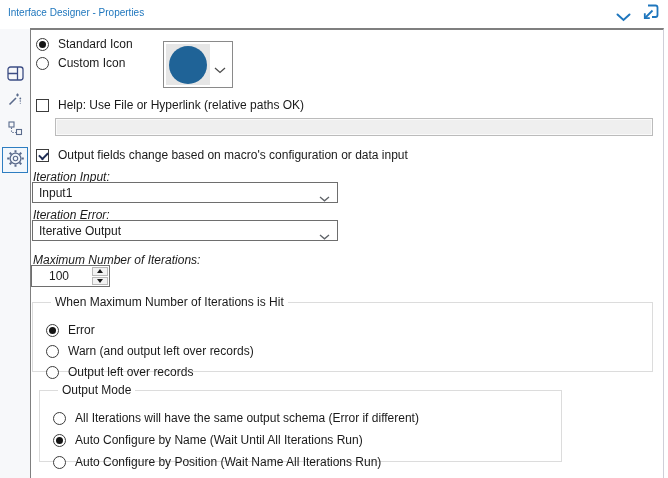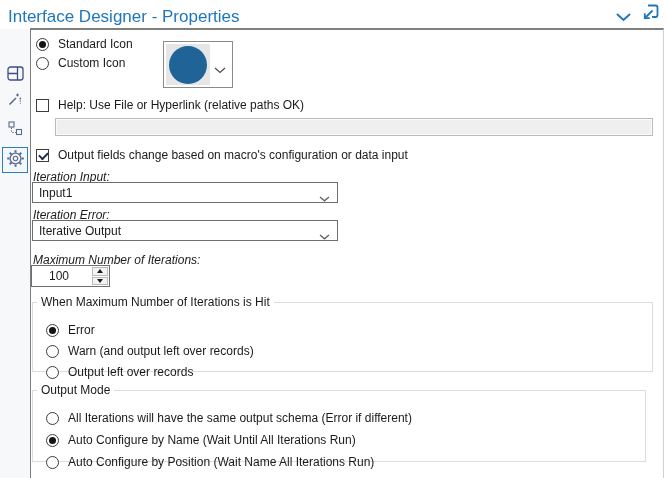--- a/index.html
+++ b/index.html
@@ -3,21 +3,21 @@
 <meta charset="utf-8">
 <style>
   html,body{margin:0;padding:0;}
   body{
     width:668px;height:478px;position:relative;background:#ffffff;
     font-family:"Liberation Sans", sans-serif;font-size:12px;color:#1a1a1a;
     overflow:hidden;
   }
   
   .titlebar{position:absolute;left:0;top:0;width:668px;height:28px;background:#fff;}
-  .title{position:absolute;left:8px;top:7px;color:#1e76bd;font-size:17px;white-space:nowrap;}
+  .title{position:absolute;left:8px;top:7px;color:#1e76bd;font-size:10px;white-space:nowrap;}
   .tb-btn{position:absolute;top:4px;width:22px;height:20px;border:none;background:transparent;
           display:flex;align-items:center;justify-content:center;padding:0;cursor:pointer;}
   .tb-collapse{right:34px;top:7px;}
   .tb-popout{right:6px;top:3px;}
   
   .sidebar{position:absolute;left:0;top:29px;width:30px;height:449px;background:#f7f8fa;}
   .side-btn{position:absolute;left:2px;width:26px;height:26px;border:1px solid transparent;
             background:transparent;display:flex;align-items:center;justify-content:center;padding:0;cursor:pointer;}
   .side-btn.selected{border:1px solid #2d7dc1;background:#f2f7fc;}
   
@@ -49,21 +49,21 @@
   
   .spinner{position:absolute;width:79px;height:22px;border:1px solid #6e6e6e;background:#fff;display:flex;}
   .spin-val{flex:1;border:none;outline:none;background:transparent;font-family:inherit;font-size:12px;
             color:#1a1a1a;padding:0 0 0 17px;width:52px;}
   .spin-btns{width:18px;display:flex;flex-direction:column;padding:1px;gap:1px;}
   .spin-btn{flex:1;border:1px solid #b9b9b9;background:#f3f3f3;display:flex;align-items:center;justify-content:center;padding:0;cursor:pointer;}
   .tri-up{width:0;height:0;border-left:3px solid transparent;border-right:3px solid transparent;border-bottom:4px solid #1a1a1a;}
   .tri-dn{width:0;height:0;border-left:3px solid transparent;border-right:3px solid transparent;border-top:4px solid #1a1a1a;}
   
   fieldset.group{position:absolute;margin:0;padding:0;border:1px solid #dcdcdc;background:transparent;}
-  fieldset.group legend{margin-left:4px;padding:0 4px;font-size:12px;color:#1a1a1a;white-space:nowrap;}
+  fieldset.group legend{margin-left:18px;padding:0 4px;font-size:12px;color:#1a1a1a;white-space:nowrap;}
 </style>
 </head>
 <body>
 
 <div class="titlebar">
   <span class="title">Interface Designer - Properties</span>
   <button class="tb-btn tb-collapse">
     <span>
       <svg width="15" height="9" viewBox="0 0 15 9">
           <path d="M1.5 1.5 L7.5 7 L13.5 1.5" stroke="#1e76bd" stroke-width="2" fill="none" stroke-linecap="round"></path>
@@ -198,21 +198,21 @@
     <div class="row" style="left:13px;top:35px">
       <span class="radio"></span>
       <span class="lbl">Warn (and output left over records)</span>
     </div>
     <div class="row" style="left:13px;top:56px">
       <span class="radio"></span>
       <span class="lbl">Output left over records</span>
     </div>
   </fieldset>
 
-  <fieldset class="group" style="left:1px;top:353px;width:614px;height:79px">
+  <fieldset class="group" style="left:8px;top:353px;width:523px;height:79px">
     <legend>Output Mode</legend>
     <div class="row" style="left:13px;top:14px">
       <span class="radio"></span>
       <span class="lbl">All Iterations will have the same output schema (Error if different)</span>
     </div>
     <div class="row" style="left:13px;top:36px">
       <span class="radio on"></span>
       <span class="lbl">Auto Configure by Name (Wait Until All Iterations Run)</span>
     </div>
     <div class="row" style="left:13px;top:58px">

